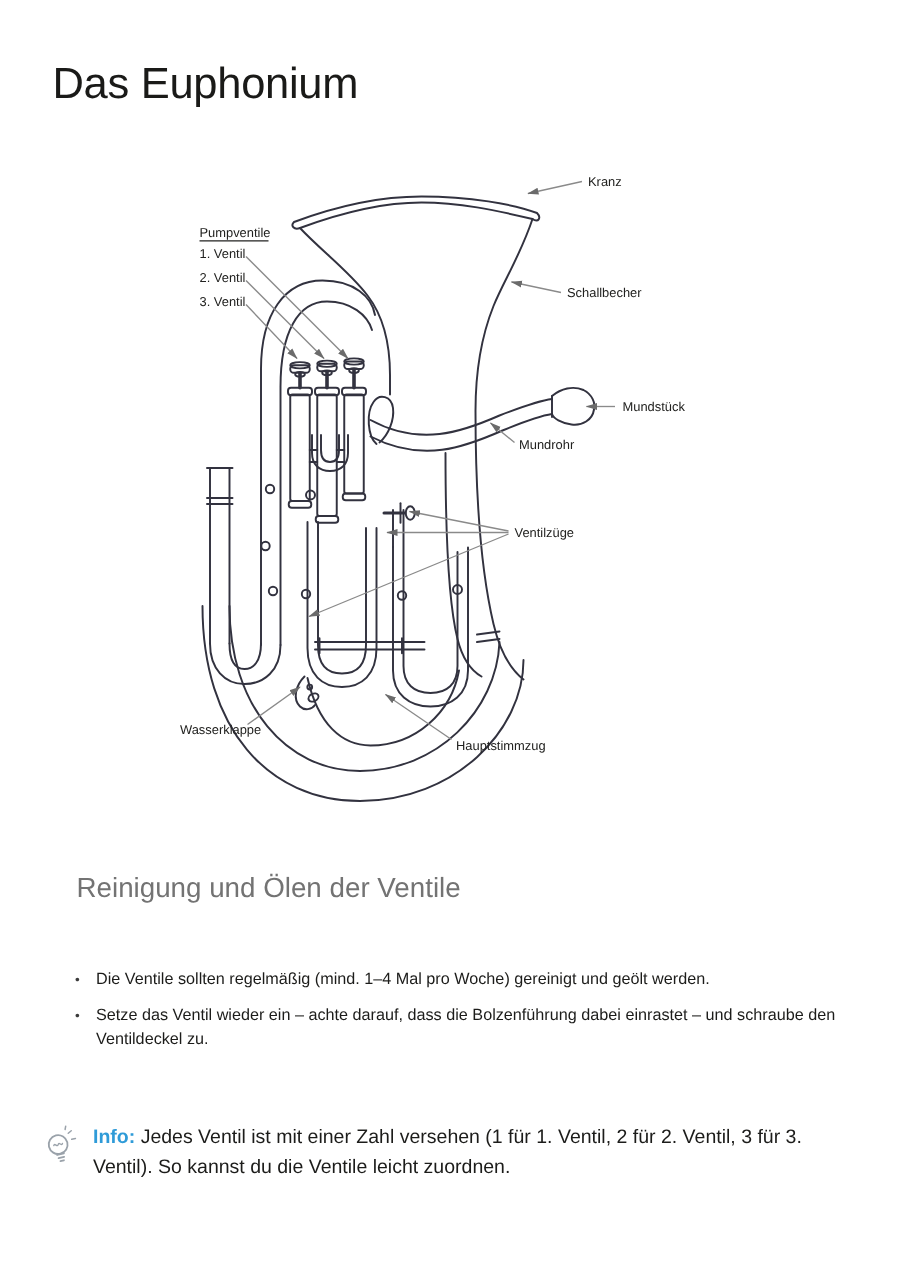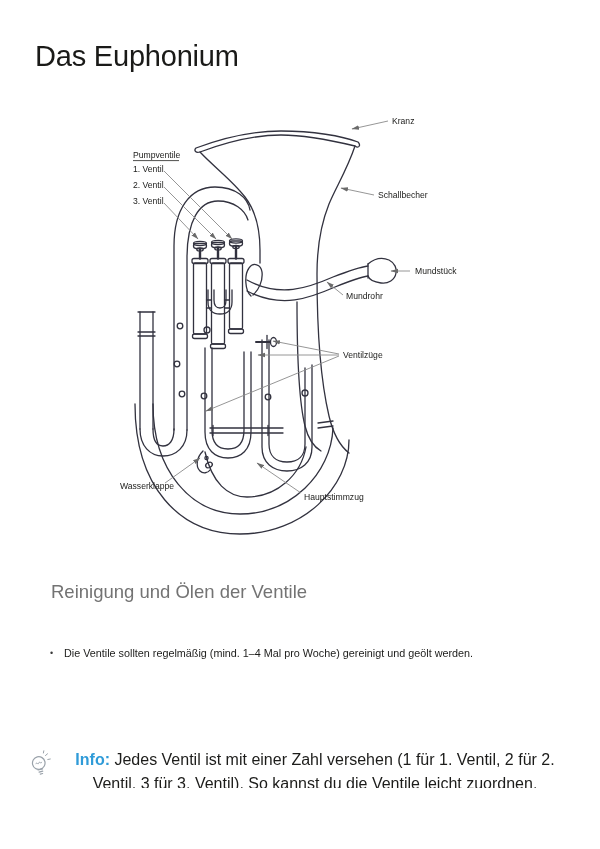--- a/index.html
+++ b/index.html
@@ -24,21 +24,21 @@
     position:relative;padding-left:15px;margin-bottom:9px;
     font-size:10.8px;line-height:1.42;color:#1c1c1a;
   }
   .bullets li::before{
     content:"•";position:absolute;left:1px;top:0.5px;font-size:9px;color:#3a3a3a;
   }
   .info-row{
     position:absolute;left:28px;top:748px;width:540px;display:flex;gap:10px;align-items:flex-start;
   }
   .bulb-wrap{flex:0 0 24px;padding-top:2px;}
-  .info-text{font-size:16px;line-height:1.5;color:#1c1c1a;margin:0;text-align:center;}
+  .info-text{font-size:13px;line-height:1.5;color:#1c1c1a;margin:0;}
   .info-label{color:#2f9bd8;font-weight:700;}
   .pagenum{position:absolute;left:33px;top:810px;font-size:11.5px;color:#1c1c1a;}
 </style>
 </head>
 <body>
 
 <div class="page">
 
   <h1 class="title">Das Euphonium</h1>
 
@@ -159,20 +159,21 @@
       <text class="svg-label" x="343" y="358">Ventilzüge</text>
       <text class="svg-label" x="120" y="489">Wasserklappe</text>
       <text class="svg-label" x="304" y="500">Hauptstimmzug</text>
     </g>
   </svg>
 
   <h2 class="section-heading">Reinigung und Ölen der Ventile</h2>
 
   <ul class="bullets">
     <li>Die Ventile sollten regelmäßig (mind. 1–4 Mal pro Woche) gereinigt und geölt werden.</li>
+    <li>Setze das Ventil wieder ein – achte darauf, dass die Bolzenführung dabei einrastet – und schraube den Ventildeckel zu.</li>
   </ul>
 
   <div class="info-row">
     <div class="bulb-wrap">
       <svg width="24" height="28" viewBox="0 0 24 28" fill="none" stroke="#9aa2aa" stroke-width="1.2" stroke-linecap="round">
         <g transform="rotate(-14 11 14)">
           <circle cx="11" cy="13" r="6.3"></circle>
           <path d="M8,13 C9,11 10,15 11,13 C12,11 13,15 14,13" stroke-width="0.9"></path>
           <path d="M8.7,19.6 L13.3,19.6 M9.1,21.9 L12.9,21.9 M9.8,24.1 L12.2,24.1"></path>
         </g>

